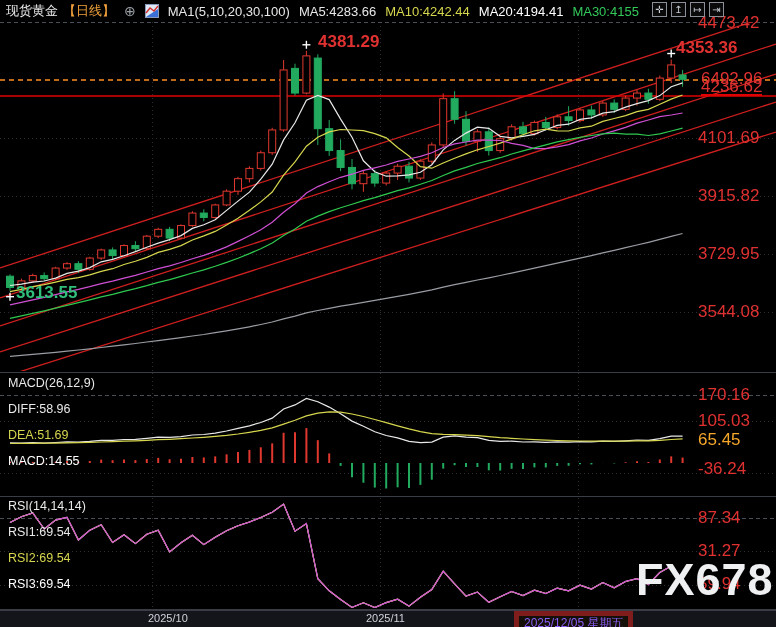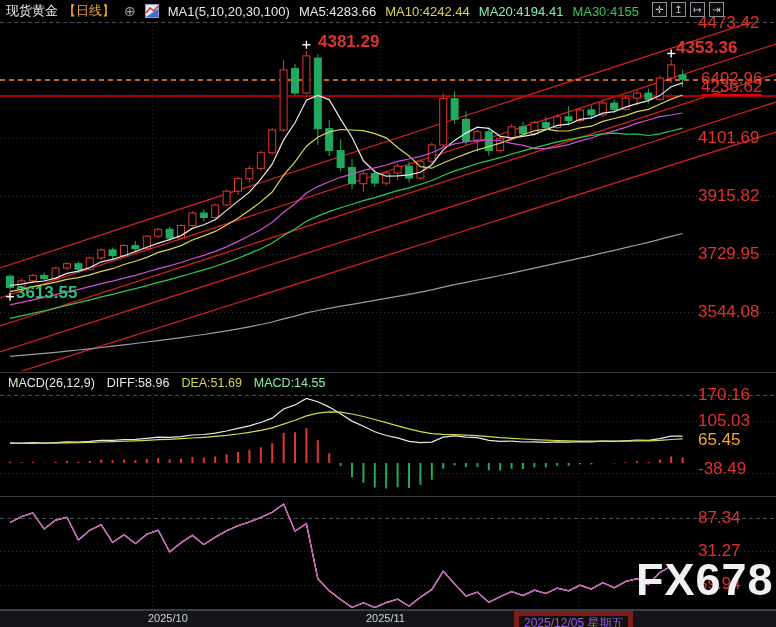--- a/index.html
+++ b/index.html
@@ -1,26 +1,26 @@
 <!DOCTYPE html>
 <html><head>
 <meta charset="utf-8">
 <style>
   html,body{margin:0;padding:0;width:776px;height:627px;background:#000;overflow:hidden;
     font-family:"Liberation Sans","DejaVu Sans",sans-serif;}
   #stage{position:relative;width:688px;height:627px;background:#000;}
   #chart-svg{position:absolute;left:0;top:0;z-index:1;}
   .hdr{position:absolute;left:6px;top:2px;height:18px;display:flex;align-items:center;gap:9px;z-index:4;font-size:13px;white-space:nowrap;}
-  .c-white{color:#e8e8e8}.c-orange{color:#f0a13c}.c-yellow{color:#d6d64e}.c-magenta{color:#86efac}.c-green{color:#33c95a}
+  .c-white{color:#e8e8e8}.c-orange{color:#f0a13c}.c-yellow{color:#d6d64e}.c-magenta{color:#ffffff}.c-green{color:#33c95a}
   .expand-btn{color:#9aa0a6;font-size:14px;line-height:14px;background:none;border:0;padding:0;cursor:pointer;}
   .toolbar{position:absolute;left:652px;top:2px;display:flex;gap:4px;z-index:4;}
   .tool-btn{width:15px;height:15px;background:#0a0a0a;border:1px solid #8a8f98;color:#c9ced6;
     font-size:10px;line-height:12px;padding:0;display:flex;align-items:center;justify-content:center;cursor:pointer;}
   .axis-label{position:absolute;font-size:17px;line-height:14px;color:#e03131;z-index:3;letter-spacing:0;}
-  .panel-hdr{position:absolute;left:8px;display:flex;gap:12px;font-size:12.5px;z-index:3;white-space:nowrap;}
+  .panel-hdr{position:absolute;left:8px;display:flex;gap:12px;font-size:12.5px;z-index:3;white-space:nowrap;flex-direction:column;}
   .price-flag{border-bottom:2px solid #e00000;}
   .xbar{position:absolute;left:0;top:610px;width:776px;height:17px;background:#14151a;border-top:1px solid #3a3d45;z-index:3;}
   .xlab{position:absolute;top:1px;font-size:11px;color:#cfd3dc;}
   .xdate{position:absolute;top:0px;left:514px;font-size:12px;color:#8b5cf6;border:5px solid #7f1d1d;
     padding:0 5px;line-height:14px;background:#141008;}
   .watermark{position:absolute;left:636px;top:554px;font-size:45px;font-weight:600;color:#eef0f2;z-index:5;letter-spacing:1px;}
   .mini-icon{display:inline-block;}
 </style>
 </head>
 <body>
@@ -320,22 +320,28 @@
 
   <div class="panel-hdr" style="top:376px">
     <span class="c-white">MACD(26,12,9)</span>
     <span class="c-white">DIFF:58.96</span>
     <span class="c-yellow">DEA:51.69</span>
     <span class="c-magenta">MACD:14.55</span>
   </div>
   <span class="axis-label" style="left:698px;top:388px">170.16</span>
   <span class="axis-label" style="left:698px;top:414px">105.03</span>
   <span class="axis-label" style="left:698px;top:433px;color:#f5a72a">65.45</span>
-  <span class="axis-label" style="left:698px;top:462px">-38.49</span>
-
+  <span class="axis-label" style="left:698px;top:462px">-36.24</span>
+
+  <div class="panel-hdr" style="top:499px">
+    <span class="c-white">RSI(14,14,14)</span>
+    <span class="c-white">RSI1:69.54</span>
+    <span class="c-yellow">RSI2:69.54</span>
+    <span class="c-magenta">RSI3:69.54</span>
+  </div>
   <span class="axis-label" style="left:698px;top:511px">87.34</span>
   <span class="axis-label" style="left:698px;top:544px">31.27</span>
   <span class="axis-label" style="left:698px;top:577px">59.94</span>
 
   <div class="xbar">
     <span class="xlab" style="left:148px">2025/10</span>
     <span class="xlab" style="left:366px">2025/11</span>
     <span class="xdate">2025/12/05 星期五</span>
   </div>
 

